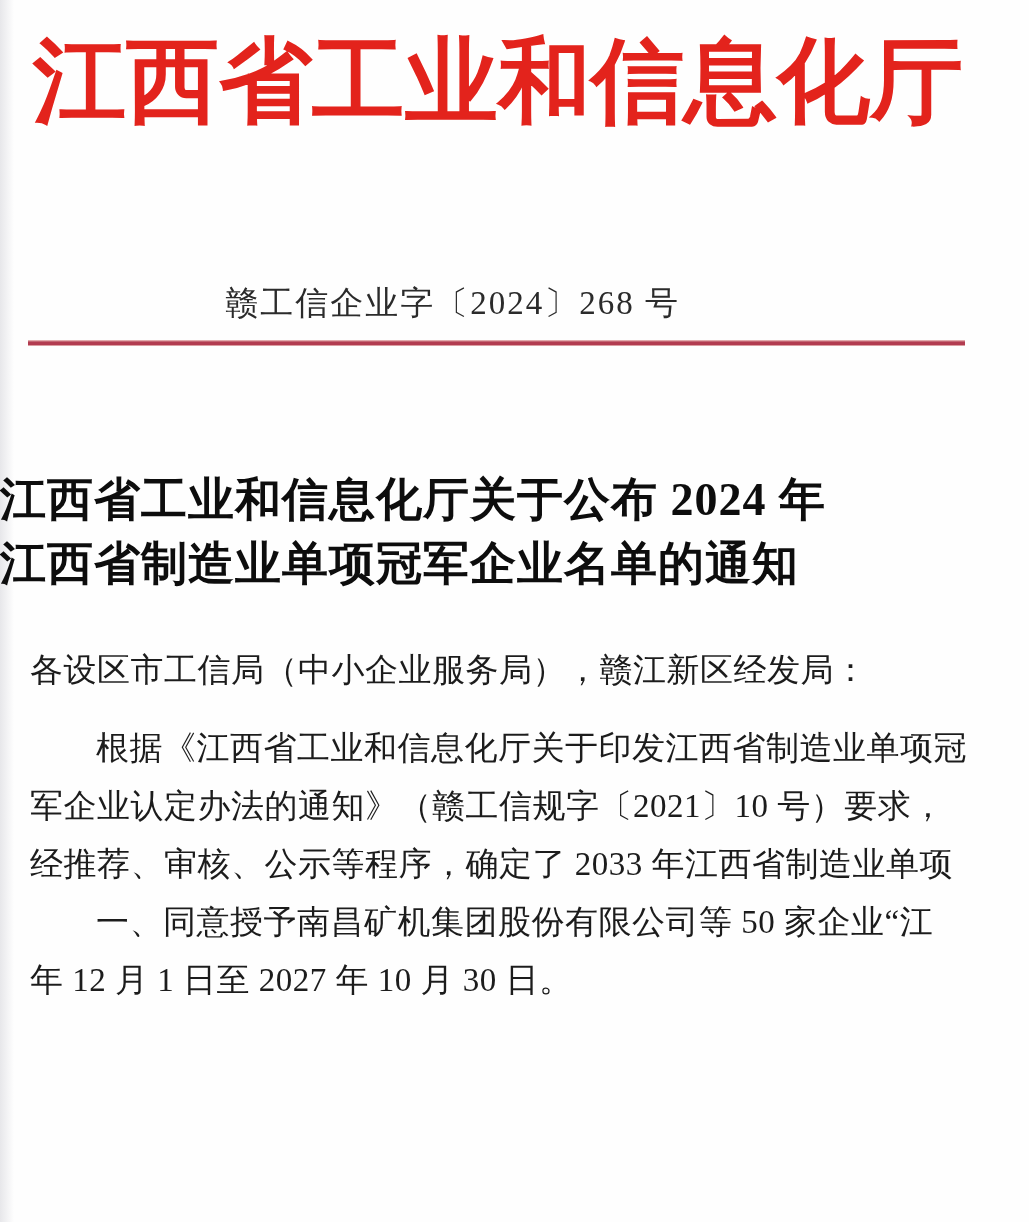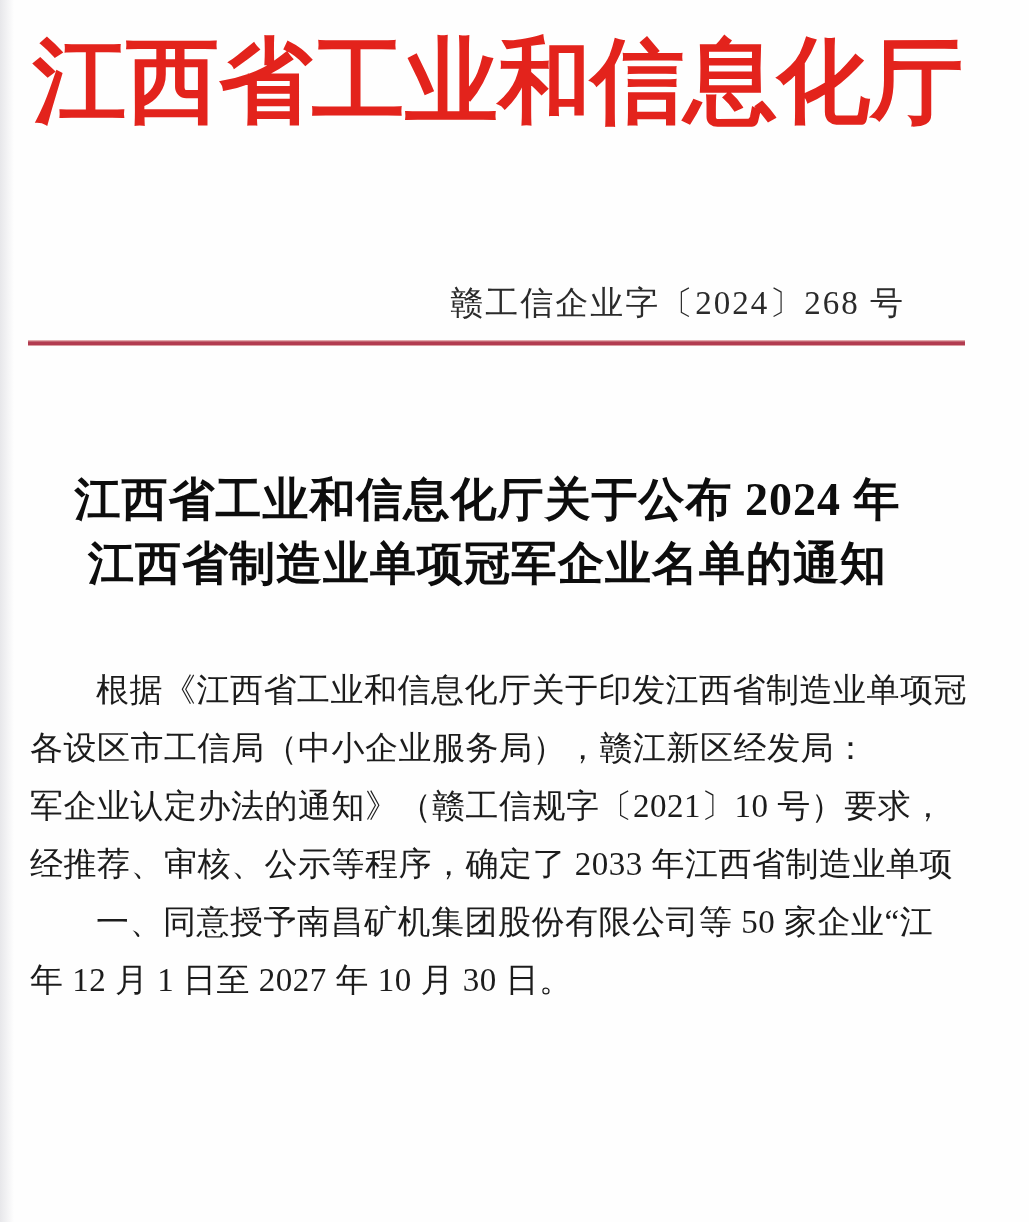--- a/index.html
+++ b/index.html
@@ -39,21 +39,21 @@
     font-size: 93px;
     font-weight: bold;
     line-height: 1.2;
   }
   .agency span { display: block; }
   .doc-number {
     position: absolute;
     top: 281px;
     left: 0;
     right: 124px;
-    text-align: right;
+    text-align: center;
     font-size: 33px;
     letter-spacing: 2px;
     color: #2b2b2b;
   }
   .red-divider {
     position: absolute;
     top: 340px;
     left: 28px;
     width: 937px;
     height: 6px;
@@ -61,21 +61,21 @@
       #f0cdc9 0%,
       var(--divider-red, #b23c50) 35%,
       var(--divider-red, #b23c50) 75%,
       #f0cdc9 100%);
   }
   .notice-title {
     position: absolute;
     top: 468px;
     left: 0;
     right: 54px;
-    text-align: center;
+    text-align: left;
     font-weight: 900;
     font-size: 46px;
     line-height: 64px;
     letter-spacing: 1px;
     color: #0d0d0d;
     white-space: nowrap;
   }
   .body-text {
     position: absolute;
     top: 641px;
@@ -115,20 +115,20 @@
   <div class="doc-number">赣工信企业字〔2024〕268 号</div>
 
   <div class="red-divider"></div>
 
   <div class="notice-title">
     <div>江西省工业和信息化厅关于公布 2024 年</div>
     <div>江西省制造业单项冠军企业名单的通知</div>
   </div>
 
   <div class="body-text">
+    <div class="line">各设区市工信局（中小企业服务局），赣江新区经发局：</div>
     <div class="line indent after-salutation">根据《江西省工业和信息化厅关于印发江西省制造业单项冠</div>
-    <div class="line">各设区市工信局（中小企业服务局），赣江新区经发局：</div>
     <div class="line">军企业认定办法的通知》（赣工信规字〔2021〕10 号）要求，</div>
     <div class="line">经推荐、审核、公示等程序，确定了 2033 年江西省制造业单项</div>
     <div class="line indent">一、同意授予南昌矿机集团股份有限公司等 50 家企业“江</div>
     <div class="line">年 12 月 1 日至 2027 年 10 月 30 日。</div>
   </div>
 </div>
 
 </body></html>

